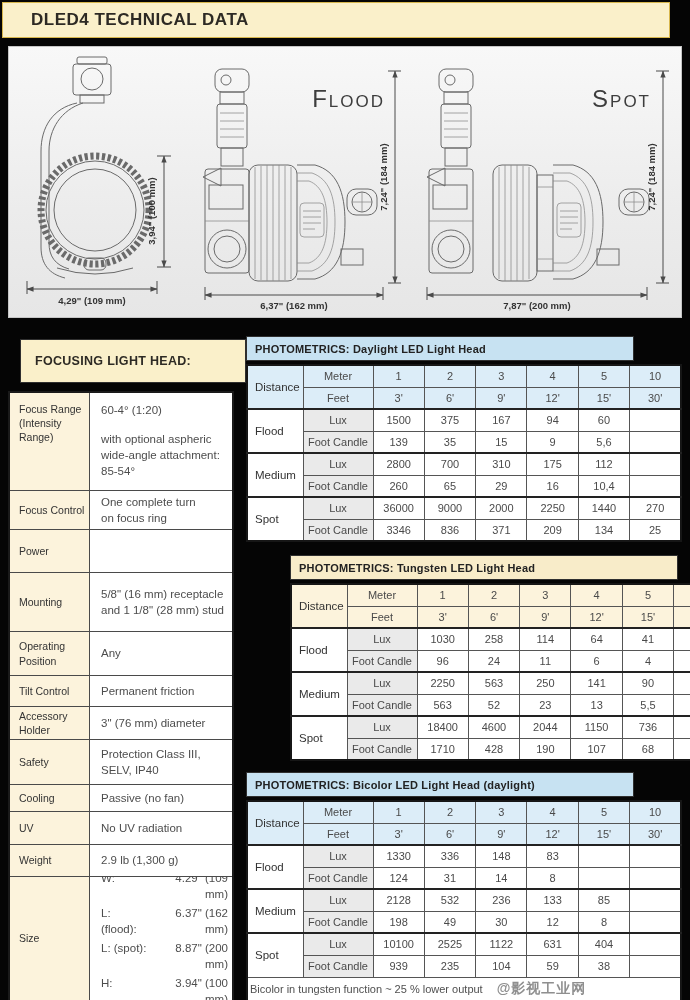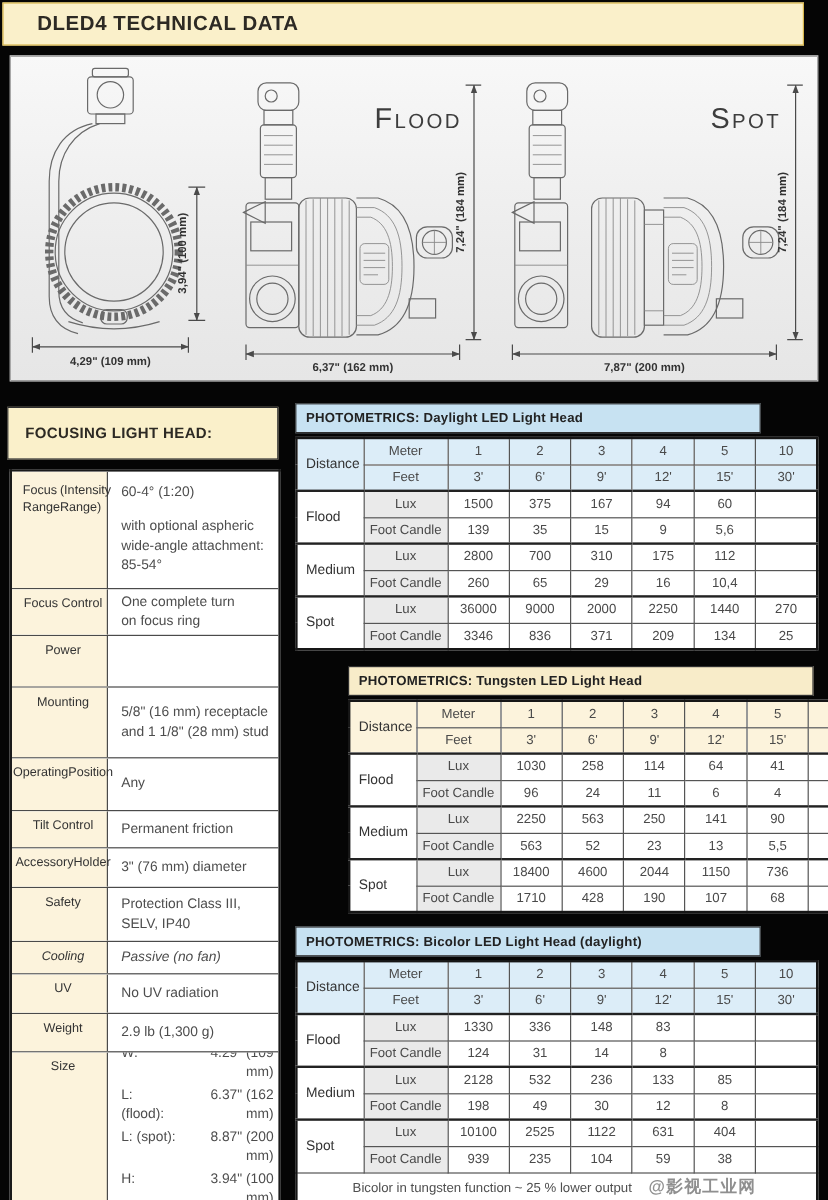--- a/index.html
+++ b/index.html
@@ -28,35 +28,35 @@
   .ink  { stroke:#6a6a6a; fill:none; stroke-width:1; }
   .ink2 { stroke:#8a8a8a; fill:none; stroke-width:0.75; }
   .dim  { stroke:#4a4a4a; fill:none; stroke-width:1; }
   .dim-text { font-size:9.5px; font-weight:bold; fill:#333; }
   .view-label {
     font-variant:small-caps; font-size:24px; fill:#3d3d3d;
     letter-spacing:2px;
   }
   
   .specs-header {
-    position:absolute; left:6px; top:339px; width:226px; height:44px;
+    position:absolute; left:20px; top:339px; width:226px; height:44px;
     background:var(--header_bg); border:1px solid #2f2f2f;
     display:flex; align-items:center; padding-left:14px;
     font-size:12.5px; font-weight:bold; letter-spacing:0.3px; color:#2d2a24;
   }
   .specs-table {
     position:absolute; left:8px; top:391px; width:226px; height:609px;
     background:#fff; border:2px solid #1a1a1a; border-bottom:none;
     display:flex; flex-direction:column; overflow:hidden;
   }
   .spec-row { display:flex; align-items:center; border-bottom:1px solid #4a4a4a; flex:none; overflow:hidden; }
   .spec-row.top { align-items:flex-start; }
   .spec-row:last-child { border-bottom:none; }
   .spec-label {
-    width:80px; flex:none; align-self:stretch; display:flex; justify-content:center;
+    width:80px; flex:none; align-self:stretch; display:flex; flex-direction:column; justify-content:center;
     background:var(--cream_light); border-right:1px solid #4a4a4a;
     padding:5px 3px 5px 9px; font-size:10.5px; color:#333; line-height:1.35;
   }
   .spec-row.top .spec-label { justify-content:flex-start; padding-top:9px; }
   .spec-value { flex:1; padding:5px 4px 5px 11px; font-size:11.5px; color:#4d4d4d; line-height:1.4; }
   .spec-row.top .spec-value { padding-top:9px; }
   .line.blank { height:13px; }
   .pairs { display:table; border-spacing:0; }
   .pair  { display:table-row; }
   .pair-k{ display:table-cell; padding:1.5px 6px 1.5px 0; }
@@ -82,21 +82,21 @@
     overflow:hidden; white-space:nowrap;
   }
   .photo td.dist-head, .photo td.group-head {
     text-align:left; padding-left:7px; font-size:11.5px; color:#333;
   }
   .theme-blue  .dist-head, .theme-blue  .dist-sub, .theme-blue  .dist-val { background:var(--blue_light); }
   .theme-cream .dist-head, .theme-cream .dist-sub, .theme-cream .dist-val { background:var(--cream_light); }
   .photo td.sub { background:var(--sublabel_gray); }
   .photo tr.group-start td { border-top:2px solid #222; }
   .photo td.footnote-row {
-    height:24px; text-align:center; padding-right:6px; white-space:nowrap;
+    height:24px; text-align:left; padding-right:6px; white-space:nowrap;
   }
   .note { font-size:11px; color:#4f4f4f; margin-right:14px; }
   .watermark { font-size:14px; font-weight:bold; color:#8f8f8f; letter-spacing:1px; }
 </style>
 </head>
 <body>
 
 <div class="title-bar">DLED4 TECHNICAL DATA</div>
 
 <div class="draw-panel">
@@ -317,21 +317,21 @@
     </div>
     <div class="spec-row" style="height: 45px;">
       <div class="spec-label">
         <div class="spec-label-line">Safety</div>
       </div>
       <div class="spec-value">
         <div class="line">Protection Class III,</div>
         <div class="line">SELV, IP40</div>
       </div>
     </div>
-    <div class="spec-row" style="height: 27px; font-style: italic;">
+    <div class="spec-row" style="height: 27px;">
       <div class="spec-label">
         <div class="spec-label-line">Cooling</div>
       </div>
       <div class="spec-value">
         <div class="line">Passive (no fan)</div>
       </div>
     </div>
     <div class="spec-row" style="height: 33px;">
       <div class="spec-label">
         <div class="spec-label-line">UV</div>

